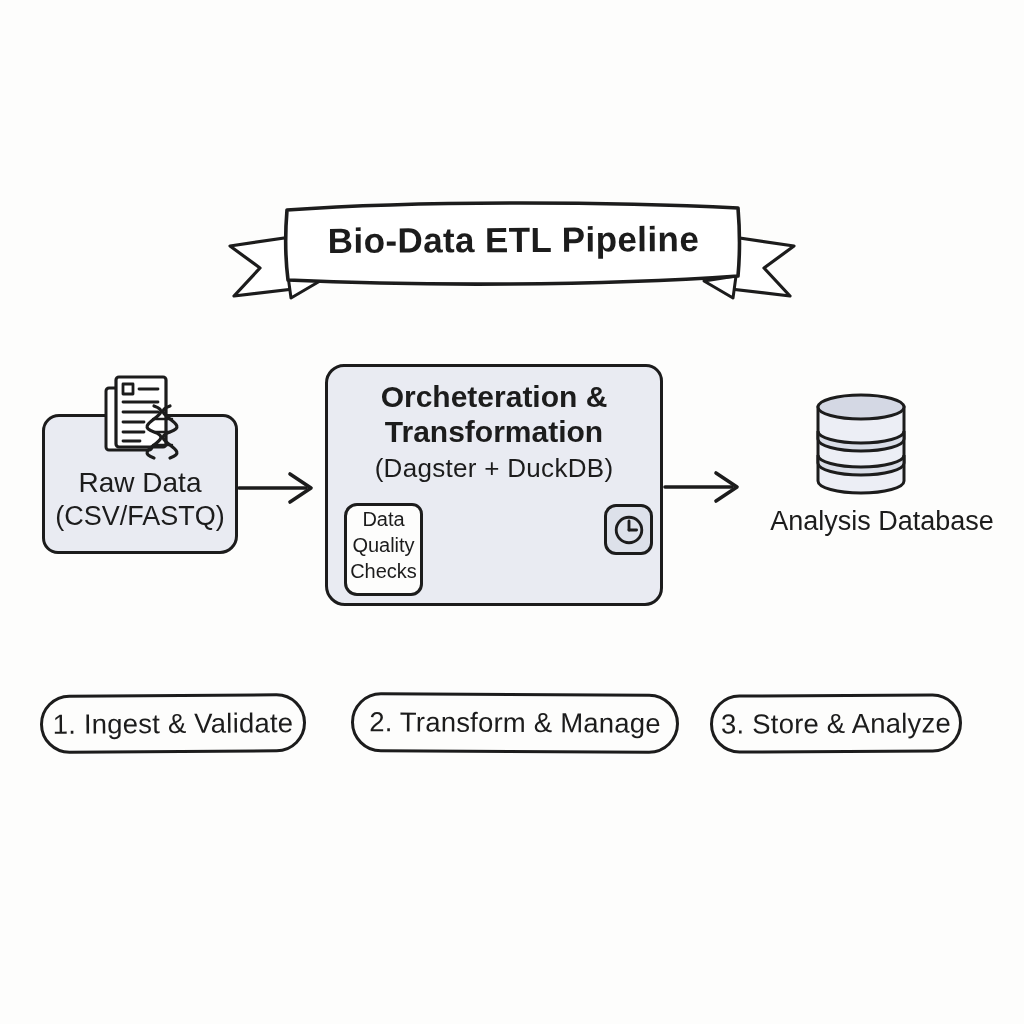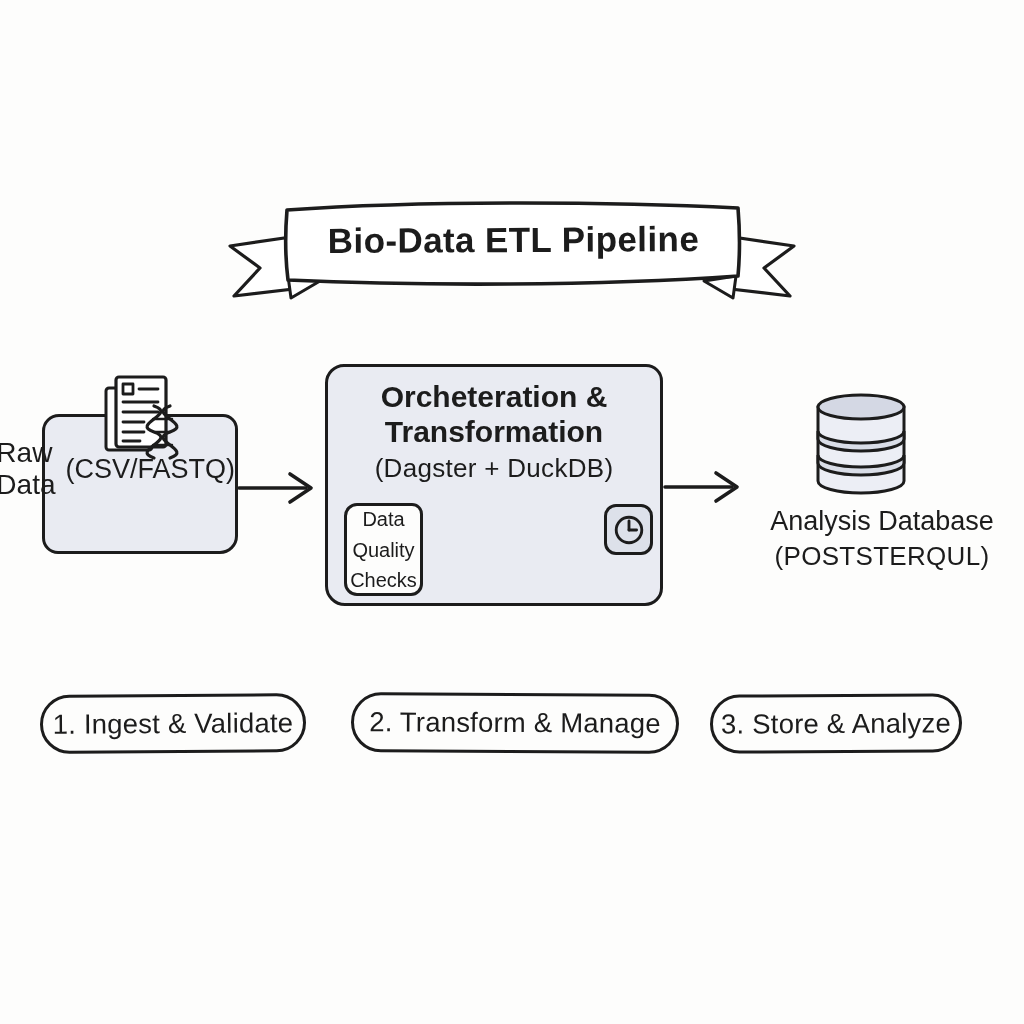--- a/index.html
+++ b/index.html
@@ -30,22 +30,22 @@
 
   
   .node {
     border: 3.5px solid var(--ink);
     background: var(--node_fill);
     box-sizing: border-box;
   }
   .raw-node {
     left: 42px; top: 414px; width: 196px; height: 140px;
     border-radius: 17px 15px 18px 16px;
-    display: flex; flex-direction: row; justify-content: flex-end; align-items: center;
-    padding-bottom: 30px; gap: 10px;
+    display: flex; flex-direction: column; justify-content: flex-end; align-items: center;
+    padding-bottom: 19px; gap: 2px;
   }
   .raw-node .l1 { font-size: 28px; font-weight: 500; }
   .raw-node .l2 { font-size: 27px; font-weight: 500; }
   .doc-icon { left: 96px; top: 372px; width: 94px; height: 94px; }
 
   .orch-node {
     left: 325px; top: 364px; width: 338px; height: 242px;
     border-radius: 19px 17px 18px 20px;
   }
   .orch-title {
@@ -56,21 +56,21 @@
     text-align: center; font-size: 26px; font-weight: 400; margin-top: 3px;
     letter-spacing: 0.3px;
   }
   .subbox {
     position: absolute; box-sizing: border-box;
     border: 3px solid var(--ink); background: var(--white_fill);
   }
   .dqc-box {
     left: 16px; top: 136px; width: 79px; height: 93px;
     border-radius: 13px 11px 12px 13px;
-    display: flex; flex-direction: column; align-items: center; justify-content: space-between;
+    display: flex; flex-direction: column; align-items: center; justify-content: flex-start;
     font-size: 20px; font-weight: 500; line-height: 1.3; text-align: center;
   }
   .norm-box {
     left: 105px; top: 138px; width: 160px; height: 49px;
     border-radius: 12px 13px 11px 12px;
     display: flex; align-items: center; justify-content: center; gap: 9px;
     font-size: 22.5px; font-weight: 500;
   }
   .clock-box {
     left: 276px; top: 137px; width: 49px; height: 51px;
@@ -181,21 +181,20 @@
   </svg>
 
   <svg class="abs db-icon" viewBox="0 0 100 112">
     <path stroke="#1c1c1c" stroke-width="3" fill="#eceef5" d="M7 16 L7 90 A43 12 0 0 0 93 90 L93 16 Z"></path>
     <path stroke="#1c1c1c" stroke-width="3" fill="#d9dde7" d="M7 40 A43 12 0 0 0 93 40 L93 48 A43 12 0 0 1 7 48 Z"></path>
     <path stroke="#1c1c1c" stroke-width="3" fill="#d9dde7" d="M7 64 A43 12 0 0 0 93 64 L93 72 A43 12 0 0 1 7 72 Z"></path>
     <ellipse stroke="#1c1c1c" stroke-width="3" fill="#d4d8e4" cx="50" cy="16" rx="43" ry="12"></ellipse>
   </svg>
   <div class="abs db-text">
     <div class="t1">Analysis Database</div>
-    <div class="t2">(POSTSTERQUL)</div>
   </div>
 
   <div class="abs pill pill-1">
     <span>1. Ingest &amp; Validate</span>
   </div>
   <div class="abs pill pill-2">
     <span>2. Transform &amp; Manage</span>
   </div>
   <div class="abs pill pill-3">
     <span>3. Store &amp; Analyze</span>

